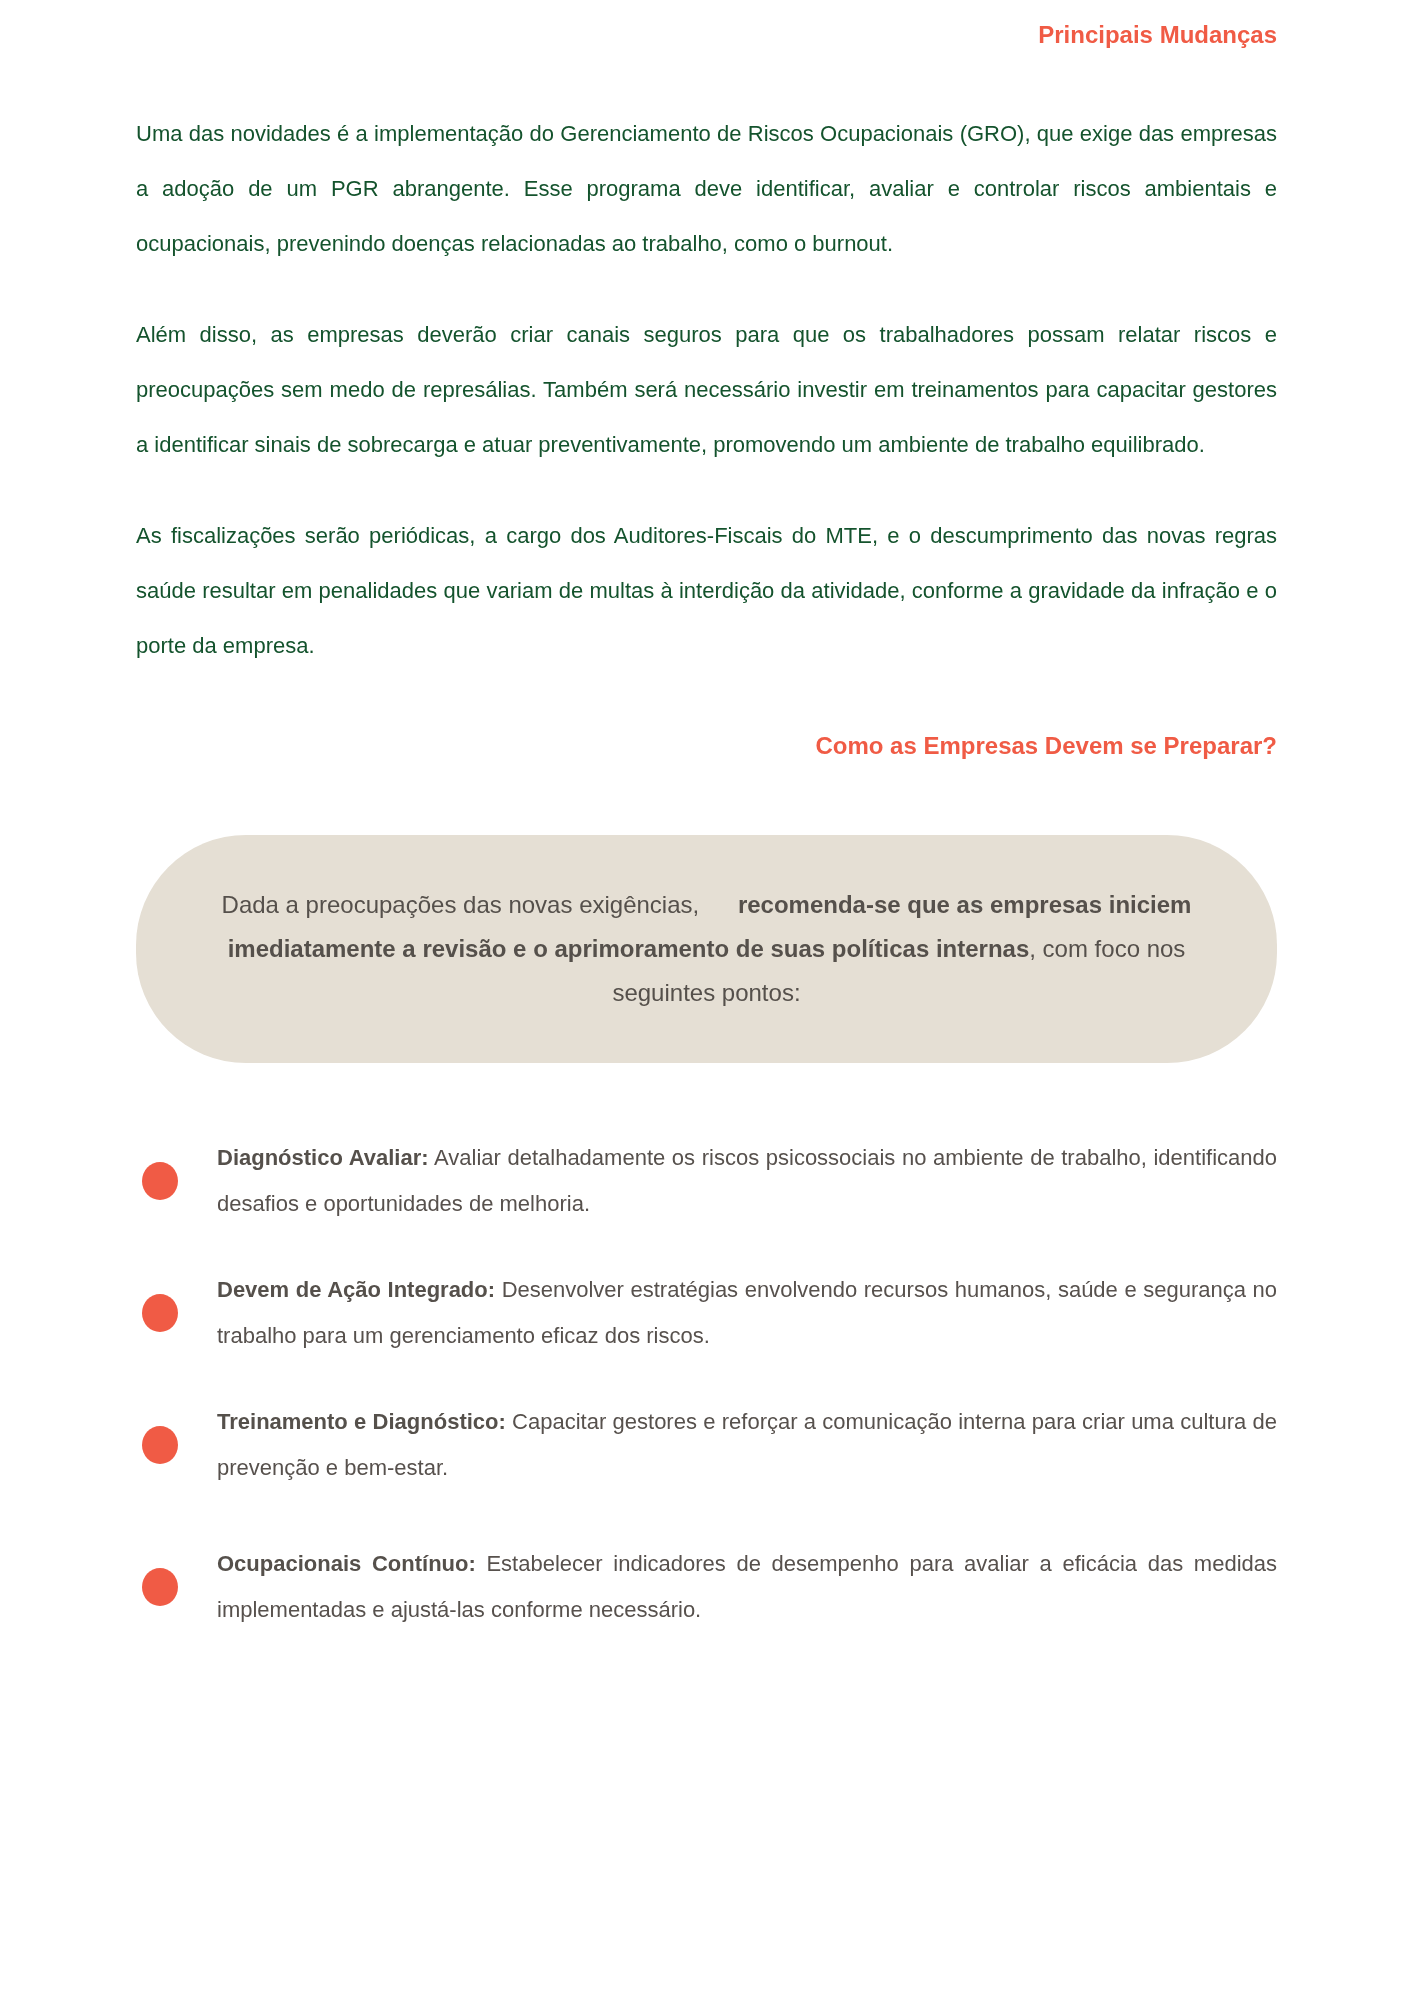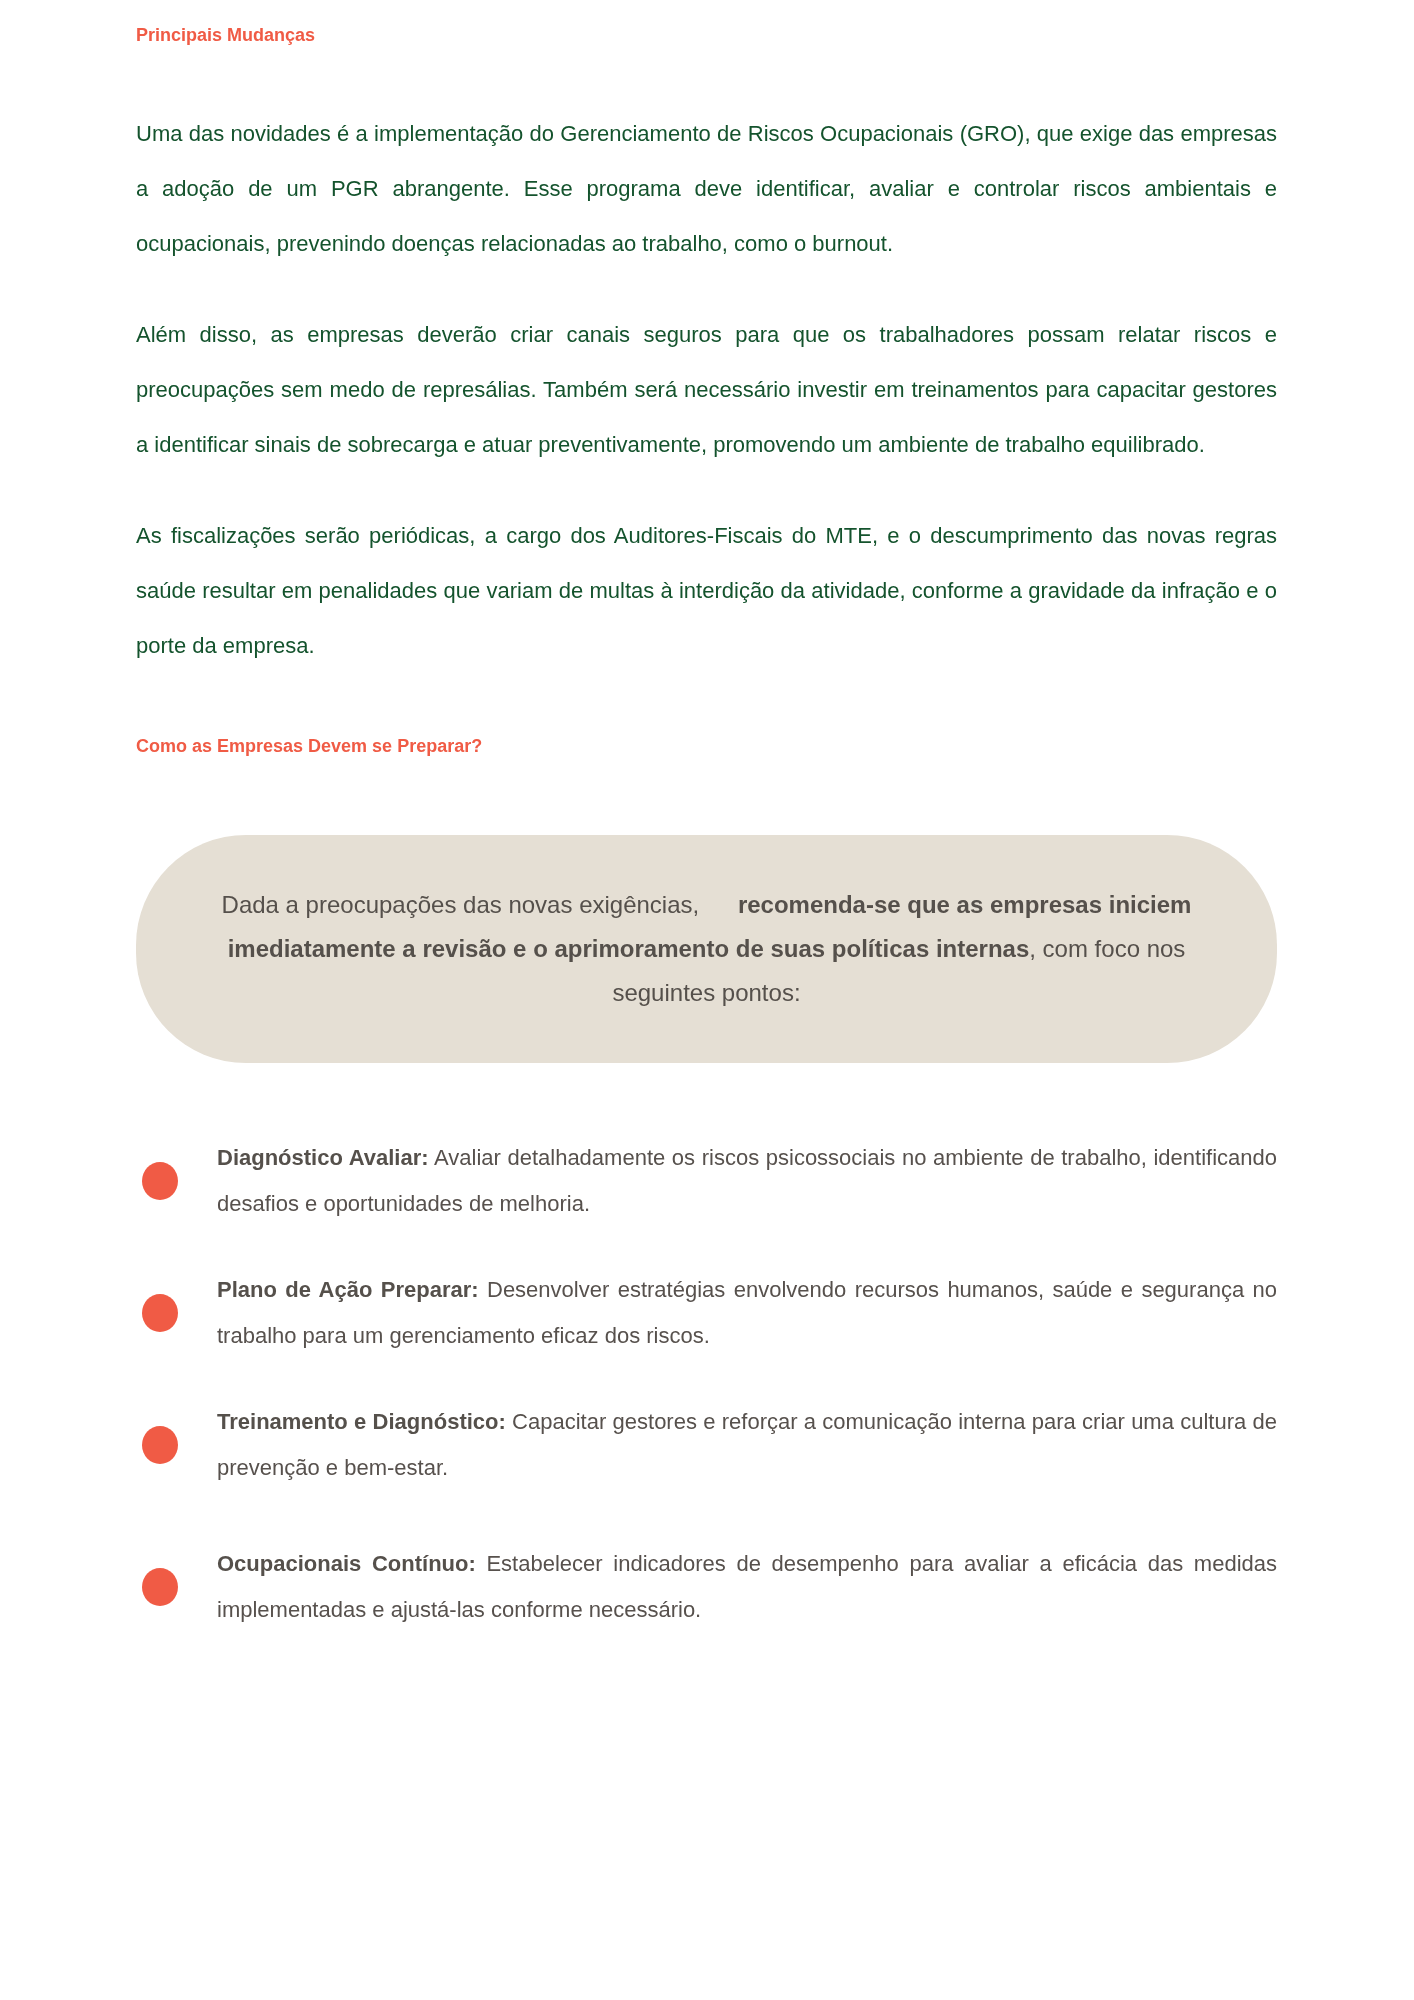--- a/index.html
+++ b/index.html
@@ -12,24 +12,24 @@
     height: 2000px;
     font-family: "Liberation Sans", sans-serif;
     color: #57514d;
     overflow: hidden;
   }
   .page {
     padding: 18px 137px 0 136px;
   }
   .section-heading {
     margin: 0;
-    font-size: 18px;
+    font-size: 24px;
     line-height: 34px;
     font-weight: bold;
-    text-align: left;
+    text-align: right;
     color: #f05b45;
   }
   .heading-secondary {
     margin: 56px 0 0 0;
   }
   .body-par {
     margin: 0 0 36px 0;
     font-size: 22px;
     line-height: 55px;
     text-align: justify;
@@ -109,21 +109,21 @@
     <div class="list-item">
       <div class="bullet-dot"></div>
       <div class="item-text">
         <strong>Diagnóstico Avaliar:</strong><span> Avaliar detalhadamente os riscos psicossociais no ambiente de trabalho, identificando desafios e oportunidades de melhoria.</span>
       </div>
     </div>
 
     <div class="list-item">
       <div class="bullet-dot"></div>
       <div class="item-text">
-        <strong>Plano de Ação Preparar:</strong><span> Desenvolver estratégias envolvendo recursos humanos, saúde e segurança no trabalho para um gerenciamento eficaz dos riscos.</span>
+        <strong>Devem de Ação Integrado:</strong><span> Desenvolver estratégias envolvendo recursos humanos, saúde e segurança no trabalho para um gerenciamento eficaz dos riscos.</span>
       </div>
     </div>
 
     <div class="list-item">
       <div class="bullet-dot"></div>
       <div class="item-text">
         <strong>Treinamento e Diagnóstico:</strong><span> Capacitar gestores e reforçar a comunicação interna para criar uma cultura de prevenção e bem-estar.</span>
       </div>
     </div>
 

